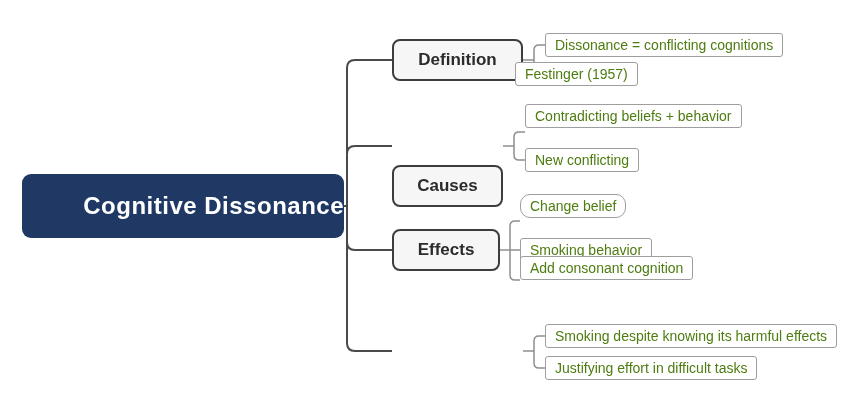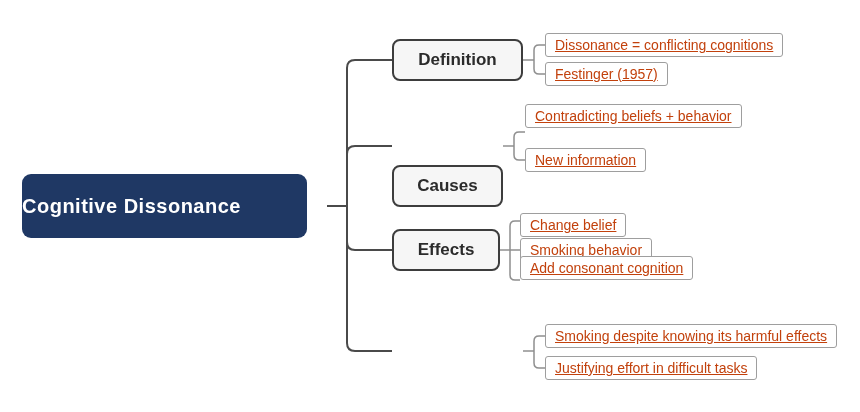--- a/index.html
+++ b/index.html
@@ -25,27 +25,27 @@
     position: absolute;
     box-sizing: border-box;
     display: flex;
     align-items: center;
     z-index: 1;
     white-space: nowrap;
   }
   .root-node {
     left: 22px;
     top: 174px;
-    width: 285px;
+    width: 322px;
     height: 64px;
     background: #1f3864;
     border-radius: 9px;
-    justify-content: flex-start;
+    justify-content: flex-end;
     color: #ffffff;
-    font-size: 20px;
+    font-size: 24px;
     font-weight: bold;
     letter-spacing: 0.5px;
   }
   .branch-node {
     background: #f6f6f6;
     border: 2px solid #3d3d3d;
     border-radius: 8px;
     justify-content: center;
     color: #2b2b2b;
     font-size: 17px;
@@ -55,29 +55,28 @@
   .branch-definition { left: 392px; top: 39px;  width: 131px; }
   .branch-causes     { left: 392px; top: 125px; width: 111px; margin-top: 40px; }
   .branch-effects    { left: 392px; top: 229px; width: 108px; }
   .branch-examples   { left: 392px; top: 330px; width: 131px; }
   .leaf-node {
     background: #ffffff;
     border: 1.5px solid #9e9e9e;
     border-radius: 3px;
     height: 24px;
     padding: 0 9px;
-    color: #c2410c;
+    color: #4d7c0f;
     font-size: 14px;
-    text-decoration: underline;
   }
   .leaf-d1 { left: 545px; top: 33px; }
-  .leaf-d2 { left: 545px; top: 62px; }
+  .leaf-d2 { left: 515px; top: 62px; }
   .leaf-c1 { left: 525px; top: 104px; text-align: right; }
   .leaf-c2 { left: 525px; top: 148px; }
-  .leaf-e1 { left: 520px; top: 213px; }
+  .leaf-e1 { left: 520px; top: 194px; border-radius: 10px; }
   .leaf-e2 { left: 520px; top: 238px; }
   .leaf-e3 { left: 520px; top: 256px; }
   .leaf-x1 { left: 545px; top: 324px; text-align: right; }
   .leaf-x2 { left: 545px; top: 356px; }
   .main-line { stroke: #4a4a4a; stroke-width: 2; fill: none; }
   .leaf-line { stroke: #8f8f8f; stroke-width: 1.5; fill: none; }
 </style>
 </head>
 <body>
 
@@ -126,21 +125,21 @@
     <span>Dissonance = conflicting cognitions</span>
   </div>
   <div class="node leaf-node leaf-d2">
     <span>Festinger (1957)</span>
   </div>
 
   <div class="node leaf-node leaf-c1">
     <span>Contradicting beliefs + behavior</span>
   </div>
   <div class="node leaf-node leaf-c2">
-    <span>New information</span>
+    <span>New conflicting</span>
   </div>
 
   <div class="node leaf-node leaf-e1">
     <span>Change belief</span>
   </div>
   <div class="node leaf-node leaf-e2">
     <span>Smoking behavior</span>
   </div>
   <div class="node leaf-node leaf-e3">
     <span>Add consonant cognition</span>

